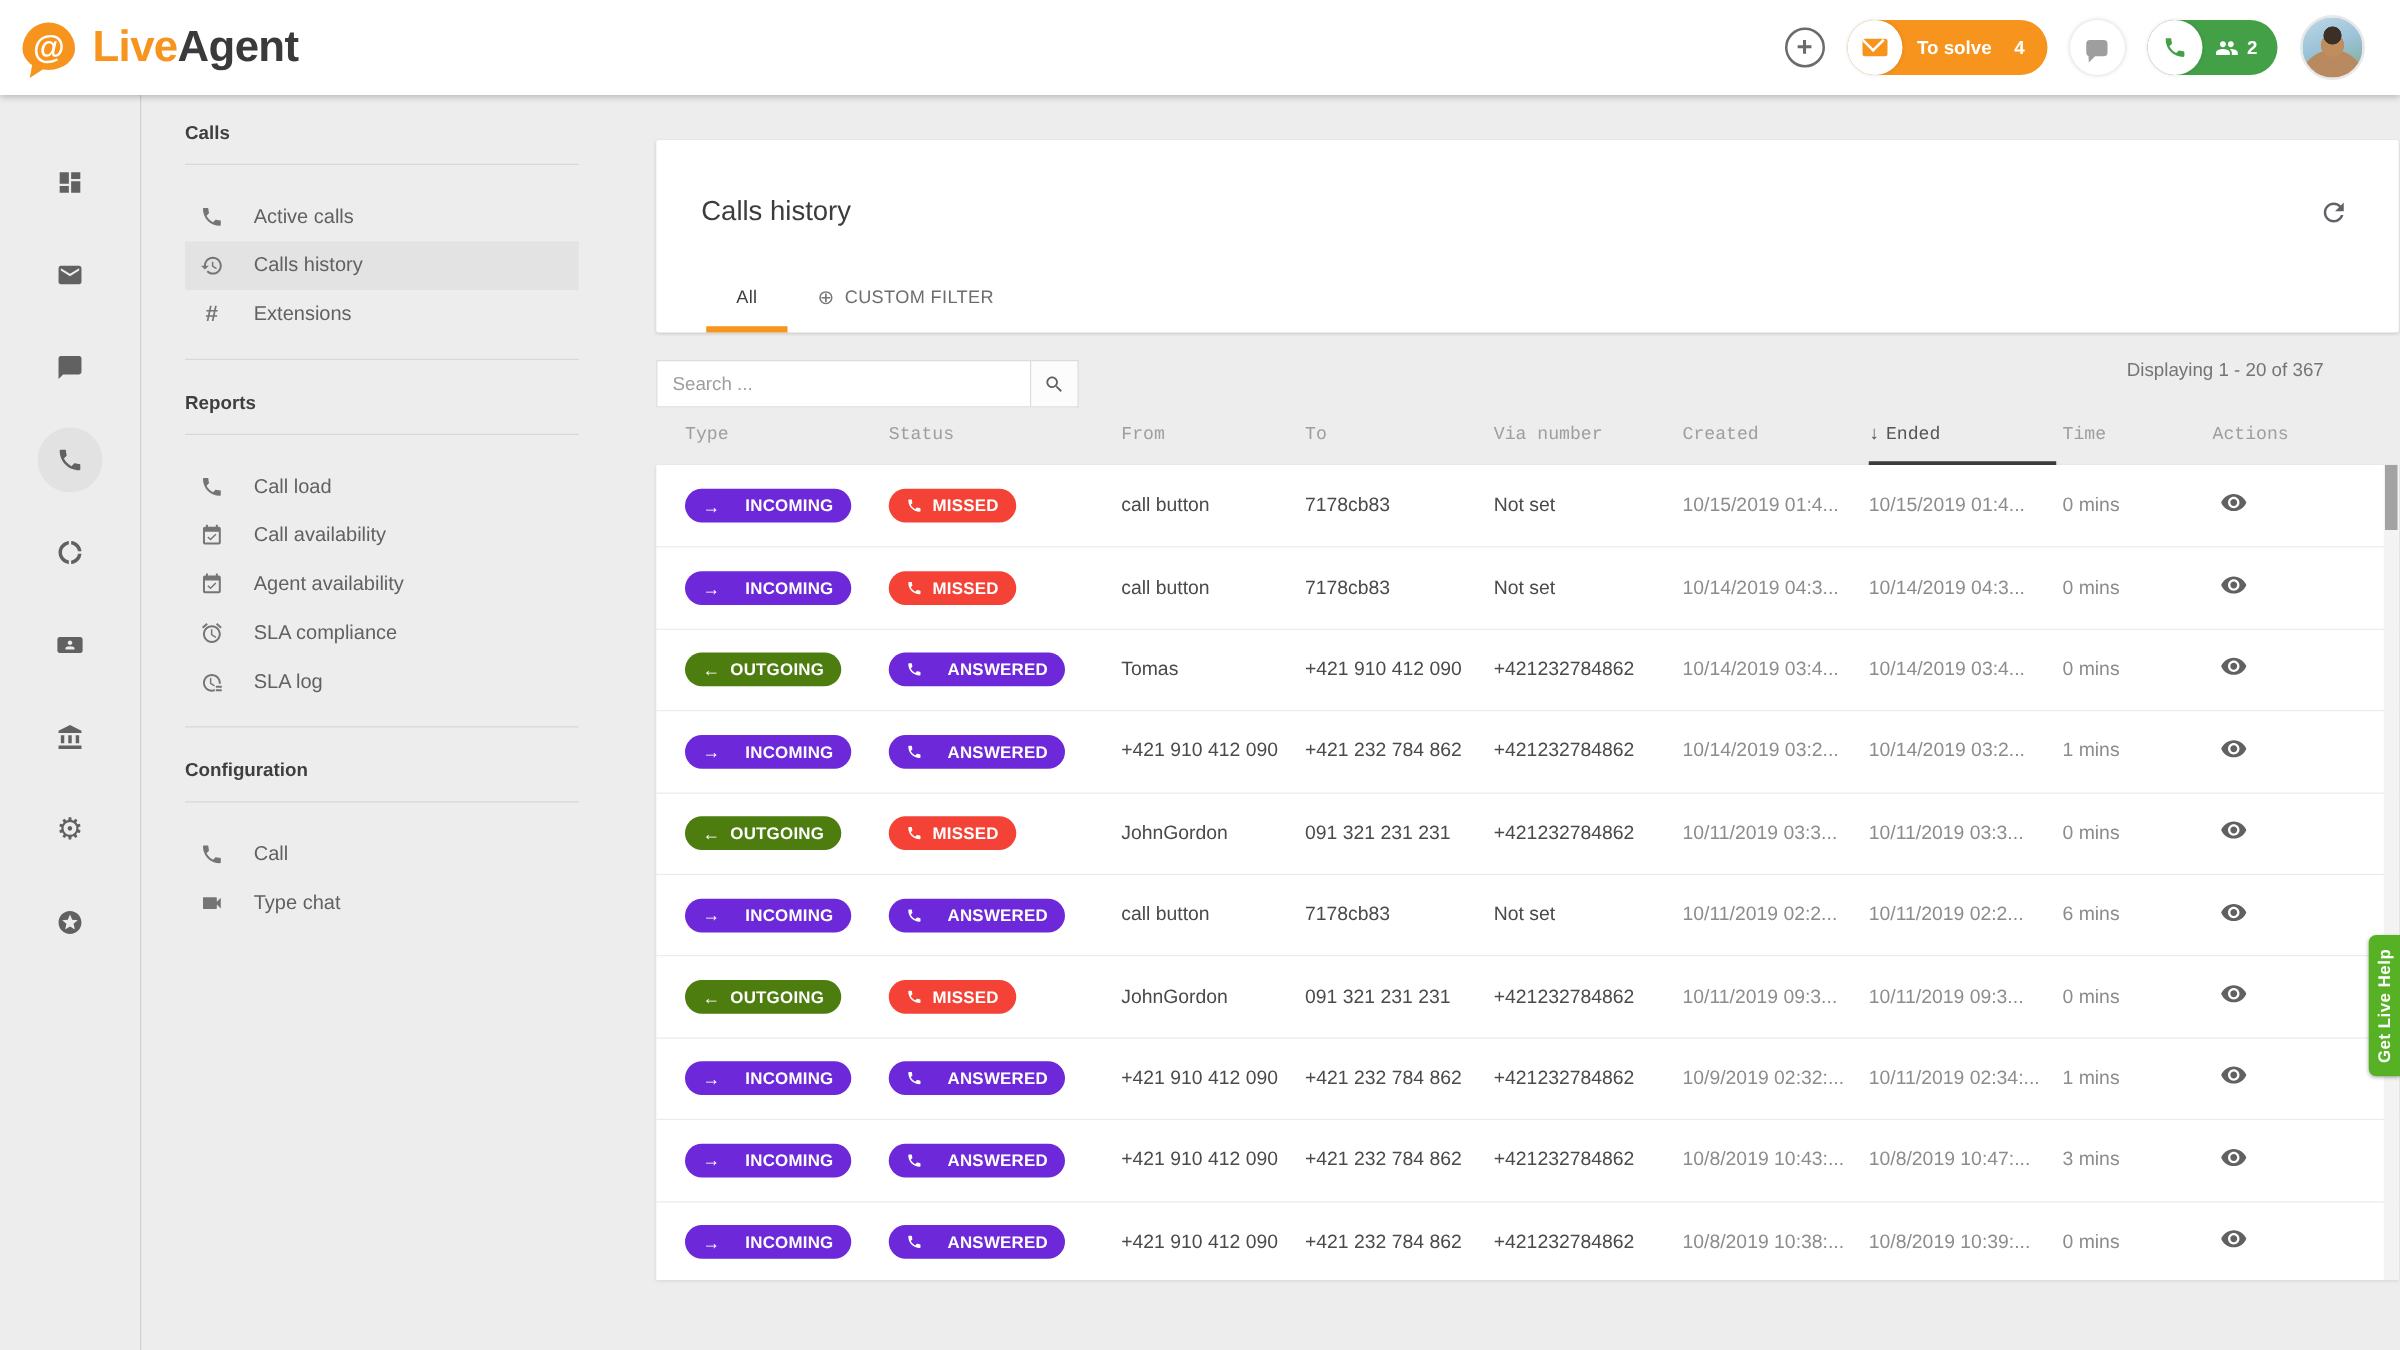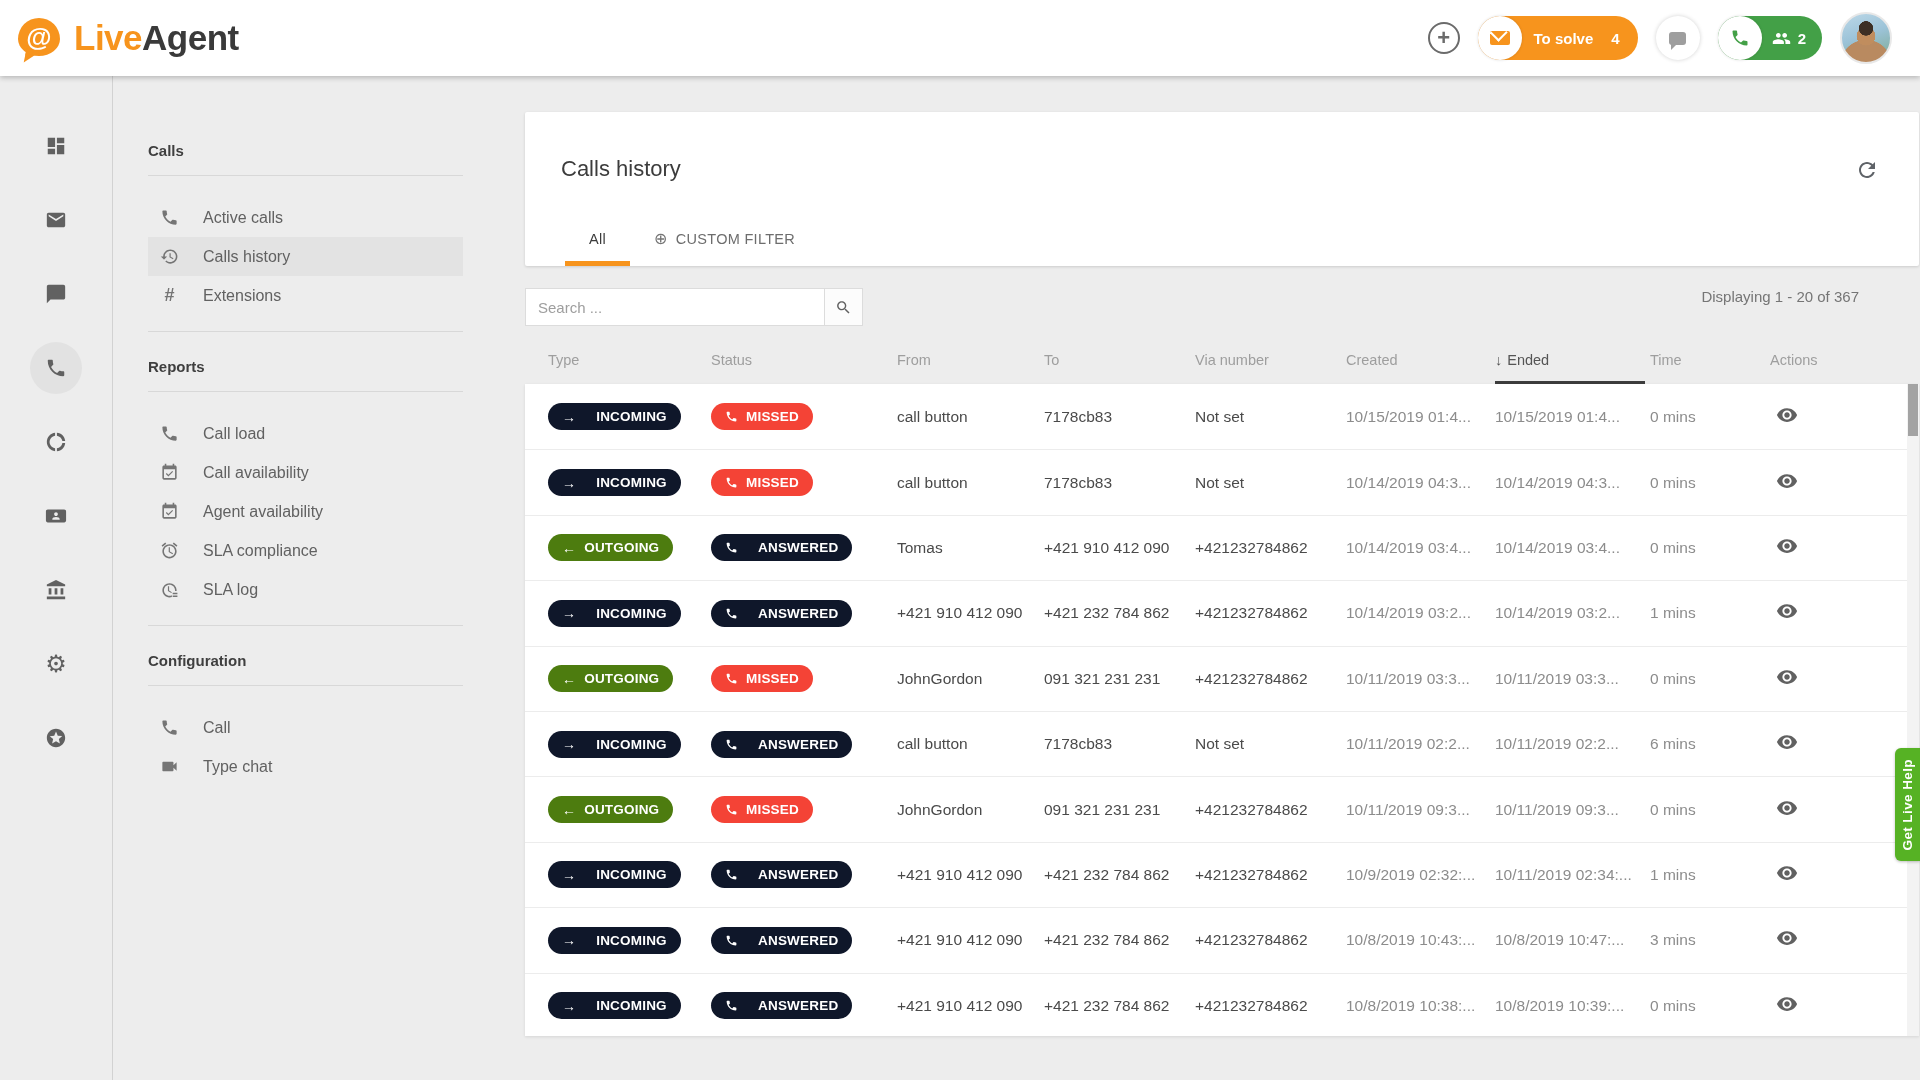--- a/index.html
+++ b/index.html
@@ -60,21 +60,21 @@
   
   .rail { width:113px; border-right:1px solid #d2d2d2; display:flex; flex-direction:column;
           align-items:center; padding-top:44px; }
   .rail-item { width:52px; height:52px; border-radius:50%; display:flex; align-items:center;
           justify-content:center; color:#616161; margin-bottom:22px; cursor:pointer; }
   .rail-item svg { width:22px; height:22px; fill:#616161; }
   .rail-item.active { background:#e2e2e2; }
   .rail-gear { font-size:24px; line-height:1; color:#616161; }
 
   
-  .nav { width:376px; padding:66px 26px 0 35px; }
+  .nav { width:376px; padding:22px 26px 0 35px; }
   .nav-section-title { font-size:15px; font-weight:bold; color:#3f3f3f; }
   .nav hr { border:none; border-top:1px solid #d8d8d8; margin:16px 0 0 0; }
   .nav-list { margin-top:22px; }
   .nav-item { height:39px; display:flex; align-items:center; gap:24px; padding-left:12px;
               font-size:16px; color:#616161; cursor:pointer; }
   .nav-item.active { background:#e3e3e3; }
   .nav-item svg { width:19px; height:19px; fill:#757575; flex:0 0 auto; }
   .nav-item .txt-icon { width:19px; text-align:center; font-size:18px; font-weight:bold; color:#757575; }
   .nav-section { margin-bottom:26px; }
 
@@ -99,34 +99,34 @@
          padding:0 12px; font-size:15px; color:#424242; font-family:"Liberation Sans",sans-serif; outline:none; }
   .search-input::placeholder { color:#9e9e9e; }
   .search-btn { width:38px; height:38px; border:1px solid #dcdcdc; border-left:none; background:#fcfcfc;
          display:flex; align-items:center; justify-content:center; cursor:pointer; }
   .search-btn svg { width:17px; height:17px; fill:#616161; }
   .displaying { margin-left:auto; margin-right:60px; font-size:15px; color:#757575; }
 
   .grid-cols { display:grid;
      grid-template-columns:163px 186px 147px 151px 151px 149px 155px 120px 1fr;
      padding-left:23px; }
-  .hrow { margin-top:26px; color:#9e9e9e; font-size:14.5px; }
+  .hrow { margin-top:14px; color:#9e9e9e; font-size:14.5px;font-family:Liberation Mono, monospace; }
   .hcell { padding-bottom:13px; }
   .hcell.sorted { color:#555; border-bottom:3px solid #3d3d3d; width:150px; }
   .sort-arrow { margin-right:5px; color:#555; }
 
   .table-wrap { position:relative; background:#fff; height:652px; overflow:hidden;
                 box-shadow:0 1px 3px rgba(0,0,0,.10); }
   .trow { height:65.4px; align-items:center; font-size:15.5px; color:#4a4a4a; cursor:pointer; }
   .trow + .trow { border-top:1px solid #ececec; }
   .trow .dim { color:#8c8c8c; }
   .badge { display:inline-flex; align-items:center; gap:8px; height:27px; padding:0 14px;
            border-radius:14px; color:#fff; font-size:13.5px; font-weight:bold; letter-spacing:.2px; }
   .badge svg { width:13px; height:13px; fill:#fff; }
-  .badge.incoming, .badge.answered { background:#0f172a;gap:20px; }
+  .badge.incoming, .badge.answered { background:#6d28d9;gap:20px; }
   .badge.outgoing { background:#4d7c0f; }
   .badge.missed { background:#F44336; }
   .b-arrow { font-size:14px; line-height:1; }
   .badge.incoming .b-arrow::before { content:"\2192"; }
   .badge.outgoing .b-arrow::before { content:"\2190"; }
   .eye-btn { display:inline-flex; width:34px; justify-content:center; cursor:pointer; }
   .eye-btn svg { width:22px; height:22px; fill:#616161; }
 
   .vscrollbar { position:absolute; top:0; right:0; bottom:0; width:12px; background:#f3f3f3; cursor:pointer; }
   .vscroll-thumb { position:absolute; top:0; left:1px; width:10px; height:52px; background:#a3a3a3; }

